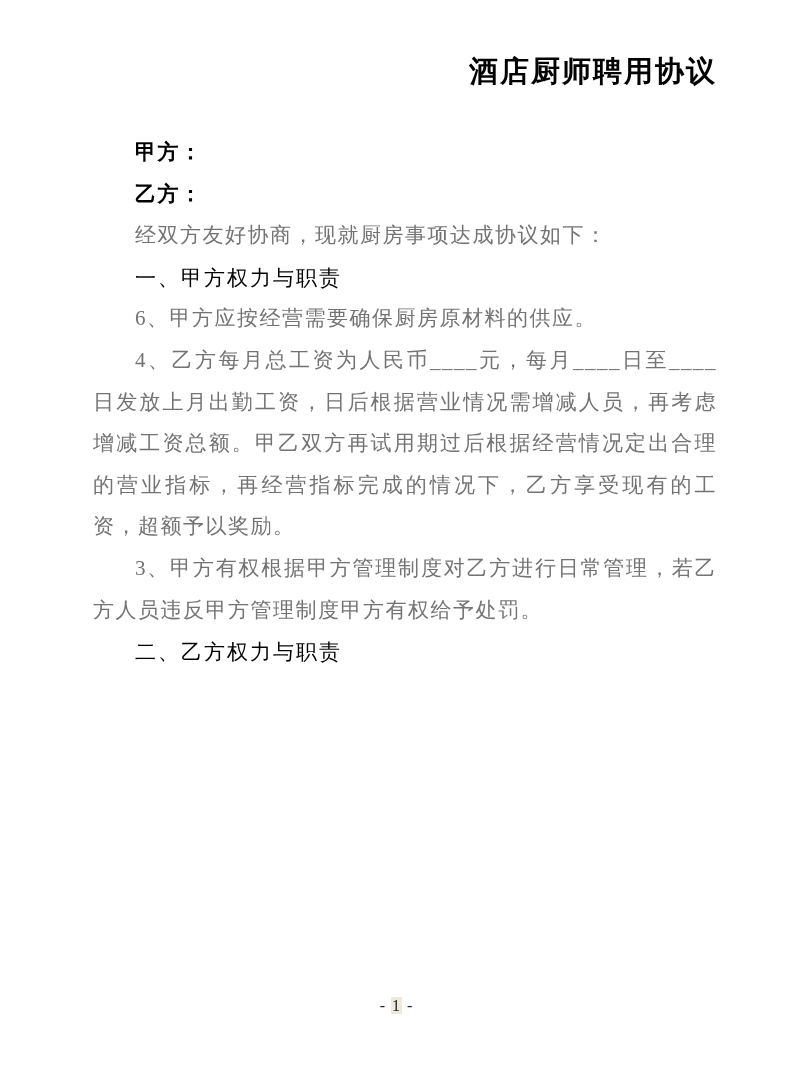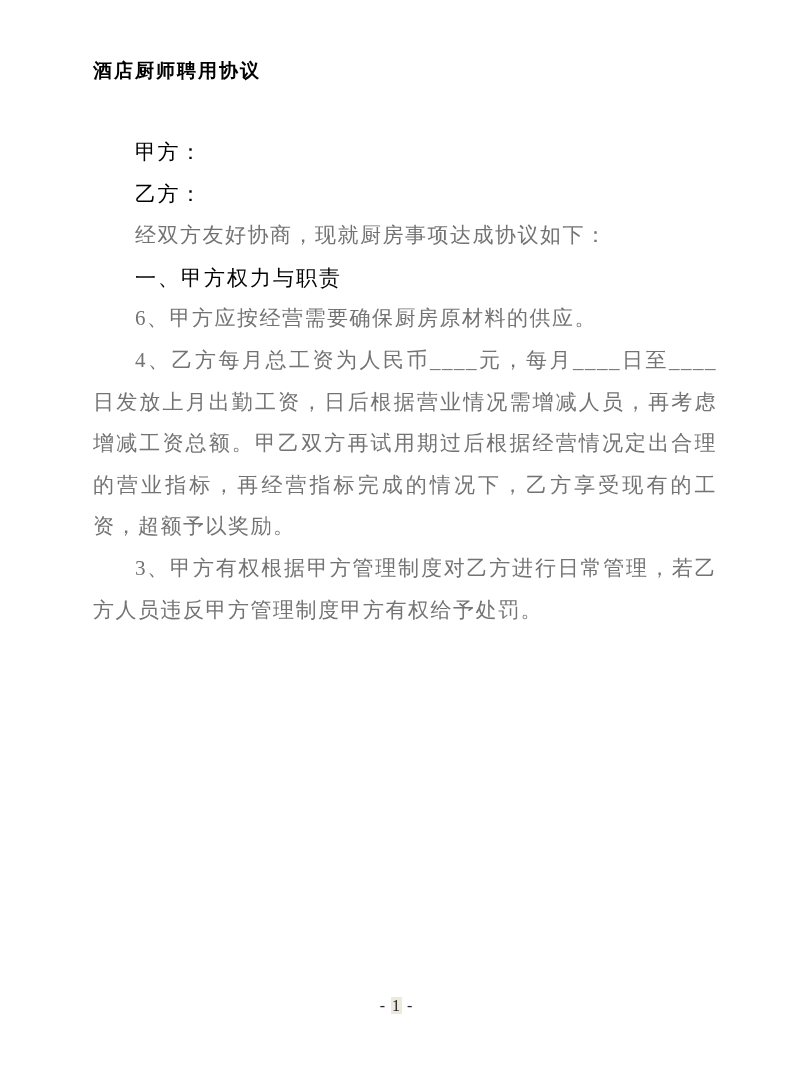--- a/index.html
+++ b/index.html
@@ -17,39 +17,39 @@
   }
   .page {
     position: absolute;
     top: 0; left: 0; right: 0; bottom: 0;
     box-sizing: border-box;
     padding: 50px 76px 0 93px;
     background: #ffffff;
   }
   .doc-title {
     margin: 0 0 40px 0;
-    font-size: 19px;
+    font-size: 29px;
     line-height: 42px;
     font-weight: bold;
     letter-spacing: 2px;
-    text-align: left;
+    text-align: right;
     color: #000000;
     font-family: "Liberation Sans", "DejaVu Sans", sans-serif;
   }
   .para {
     margin: 0;
     font-size: 21px;
     line-height: 41.6px;
     letter-spacing: 1.5px;
     text-indent: 2em;
     text-align: justify;
     color: #737373;
   }
   .bold-line {
-    font-weight: normal;
+    font-weight: bold;
     color: #000000;
   }
   .section-heading {
     font-weight: normal;
     color: #000000;
     letter-spacing: 2px;
     font-family: "Liberation Sans", "DejaVu Sans", sans-serif;
   }
   .footer {
     position: absolute;
@@ -84,18 +84,19 @@
 
 
   <p class="para">6、甲方应按经营需要确保厨房原材料的供应。</p>
 
 
   <p class="para">4、乙方每月总工资为人民币____元，每月____日至____日发放上月出勤工资，日后根据营业情况需增减人员，再考虑增减工资总额。甲乙双方再试用期过后根据经营情况定出合理的营业指标，再经营指标完成的情况下，乙方享受现有的工资，超额予以奖励。</p>
 
 
   <p class="para">3、甲方有权根据甲方管理制度对乙方进行日常管理，若乙方人员违反甲方管理制度甲方有权给予处罚。</p>
 
+  <p class="para section-heading">二、乙方权力与职责</p>
 
   <div class="footer">
     <span>- </span><span class="page-num">1</span><span> -</span>
   </div>
 
 </div>
 
 </body></html>

